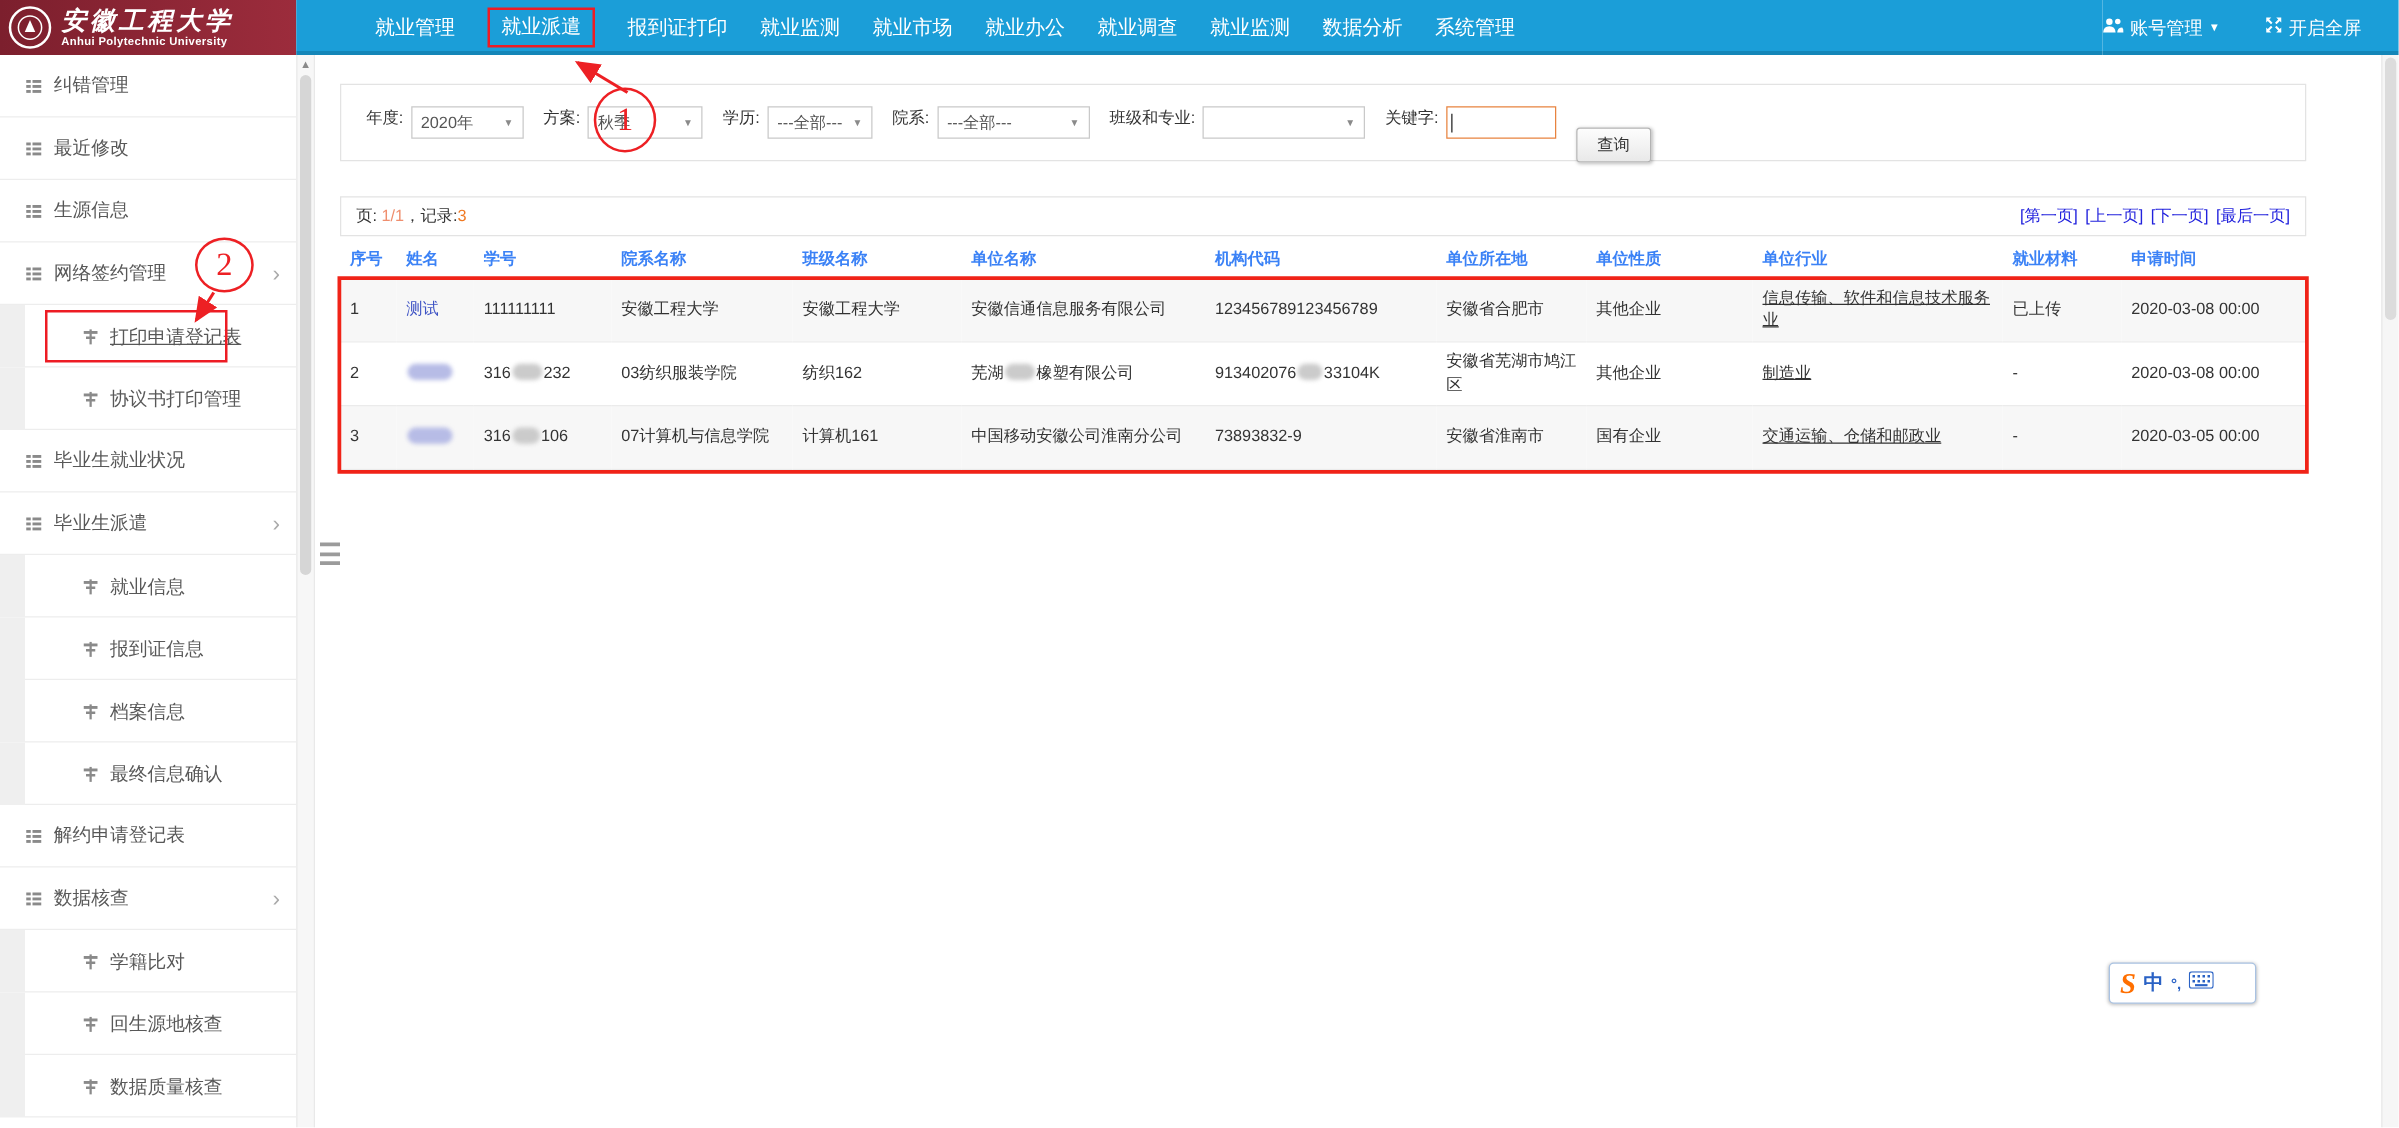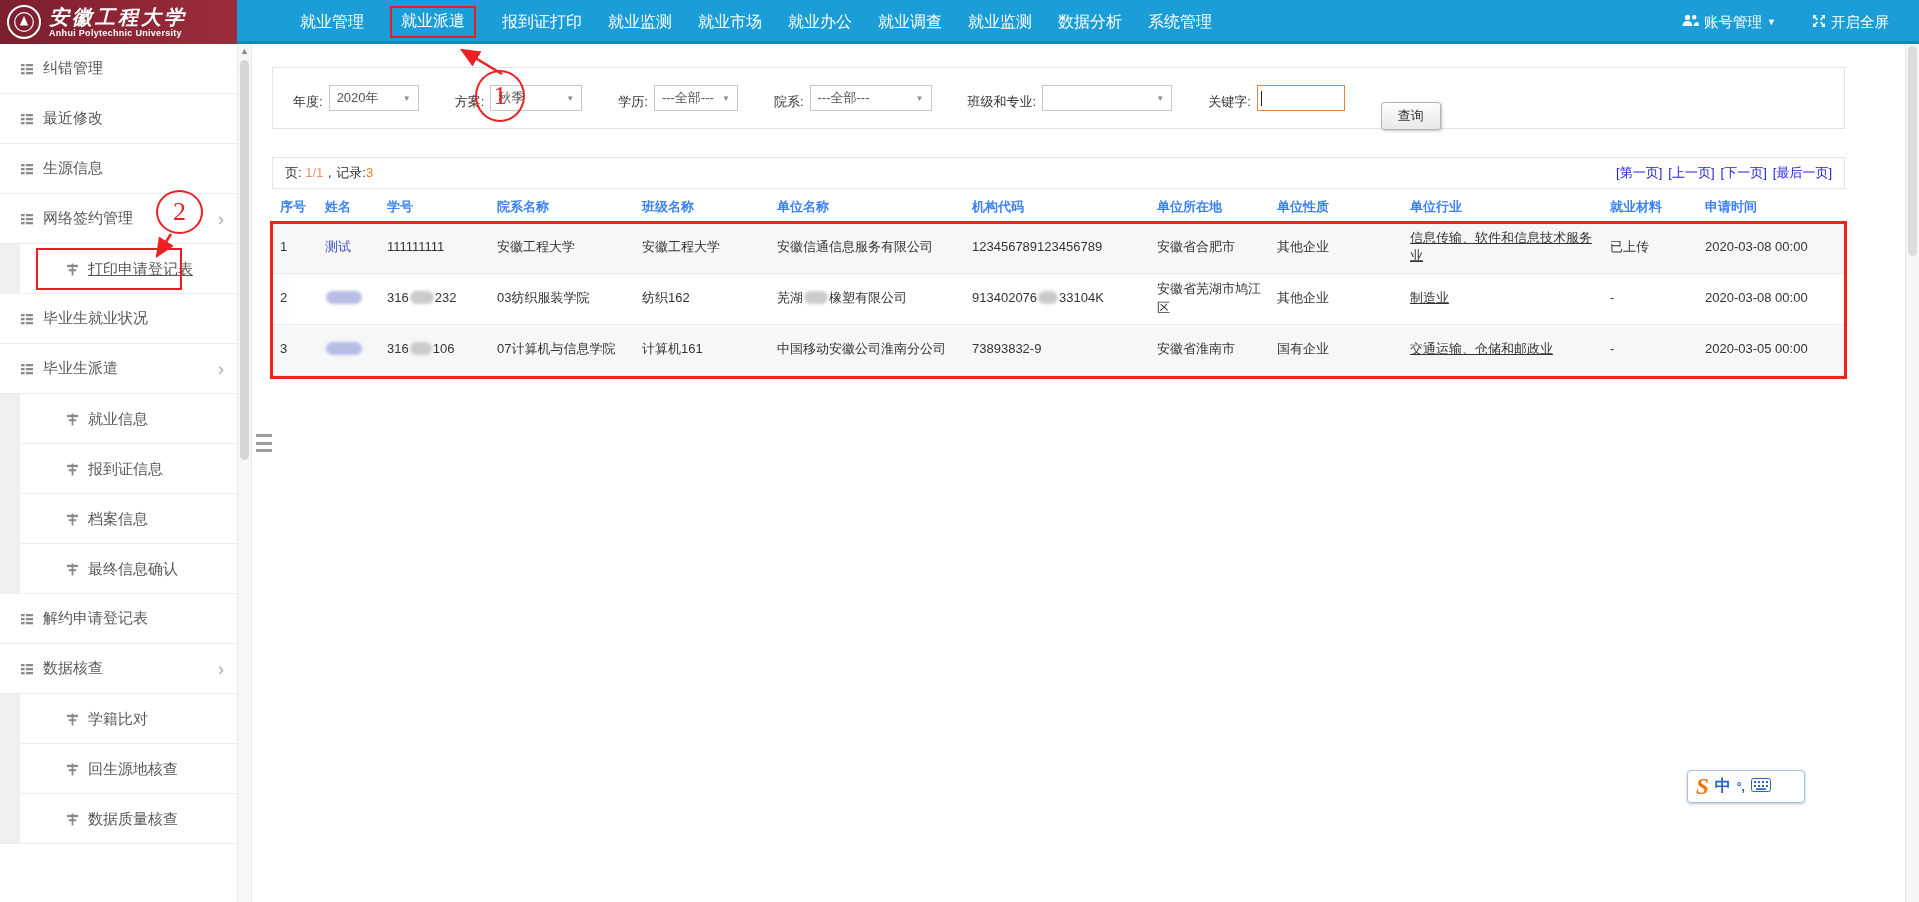--- a/index.html
+++ b/index.html
@@ -58,21 +58,21 @@
     background:#d6d6d6; border-radius:5px; }
 
   
   .main { flex:1; position:relative; padding:23px 74px 0 20px; background:#fff; }
   .collapse-handle { position:absolute; left:4px; top:390px; width:16px; height:18px;
     display:flex; flex-direction:column; justify-content:space-between; cursor:pointer; }
   .collapse-handle i { display:block; height:3px; background:#9b9b9b; }
 
   .filter-panel { border:1px solid #e3e3e3; height:62px; display:flex;
     align-items:center; padding-left:20px; background:#fff; }
-  .field-group { display:inline-flex; align-items:flex-end; margin-right:36px; }
+  .field-group { display:inline-flex; align-items:flex-start; margin-right:16px; }
   .field-label { font-size:13px; color:#333; margin-right:6px; white-space:nowrap; }
   .select-box { display:inline-flex; align-items:center; justify-content:space-between;
     height:26px; border:1px solid #c9c9c9; background:#fff; padding:0 7px;
     font-size:13px; color:#555; cursor:pointer; }
   .select-value { white-space:nowrap; overflow:hidden; }
   .select-caret { font-size:8px; color:#8a8a8a; margin-left:5px; }
   .text-input { display:inline-flex; align-items:center; height:26px;
     border:1px solid #e8833f; background:#fff; padding-left:3px; }
   .text-caret { width:1px; height:15px; background:#222; }
   .search-btn { height:28px; padding:0 16px; border:1px solid #b3b3b3; border-radius:3px;
@@ -262,20 +262,30 @@
         <div class="side-item sub">
           <span class="side-icon">
             <svg width="13" height="13" viewBox="0 0 13 13" fill="#8a8a8a">
               <rect x="5.6" y="0.5" width="1.8" height="12"></rect>
               <rect x="1" y="1.8" width="11" height="2.3"></rect>
               <rect x="2.8" y="6.2" width="7.4" height="2"></rect>
             </svg>
           </span>
           <span class="side-label underlined">打印申请登记表</span>
           <span class="side-red-frame"></span>
+        </div>
+        <div class="side-item sub">
+          <span class="side-icon">
+            <svg width="13" height="13" viewBox="0 0 13 13" fill="#8a8a8a">
+              <rect x="5.6" y="0.5" width="1.8" height="12"></rect>
+              <rect x="1" y="1.8" width="11" height="2.3"></rect>
+              <rect x="2.8" y="6.2" width="7.4" height="2"></rect>
+            </svg>
+          </span>
+          <span class="side-label">协议书打印管理</span>
         </div>
         <div class="side-item top">
           <span class="side-icon">
             <svg width="14" height="14" viewBox="0 0 14 14" fill="#8a8a8a">
               <rect x="1" y="2" width="3.6" height="2.3"></rect>
               <rect x="6" y="2" width="7" height="2.3"></rect>
               <rect x="1" y="6" width="3.6" height="2.3"></rect>
               <rect x="6" y="6" width="7" height="2.3"></rect>
               <rect x="1" y="10" width="3.6" height="2.3"></rect>
               <rect x="6" y="10" width="7" height="2.3"></rect>

